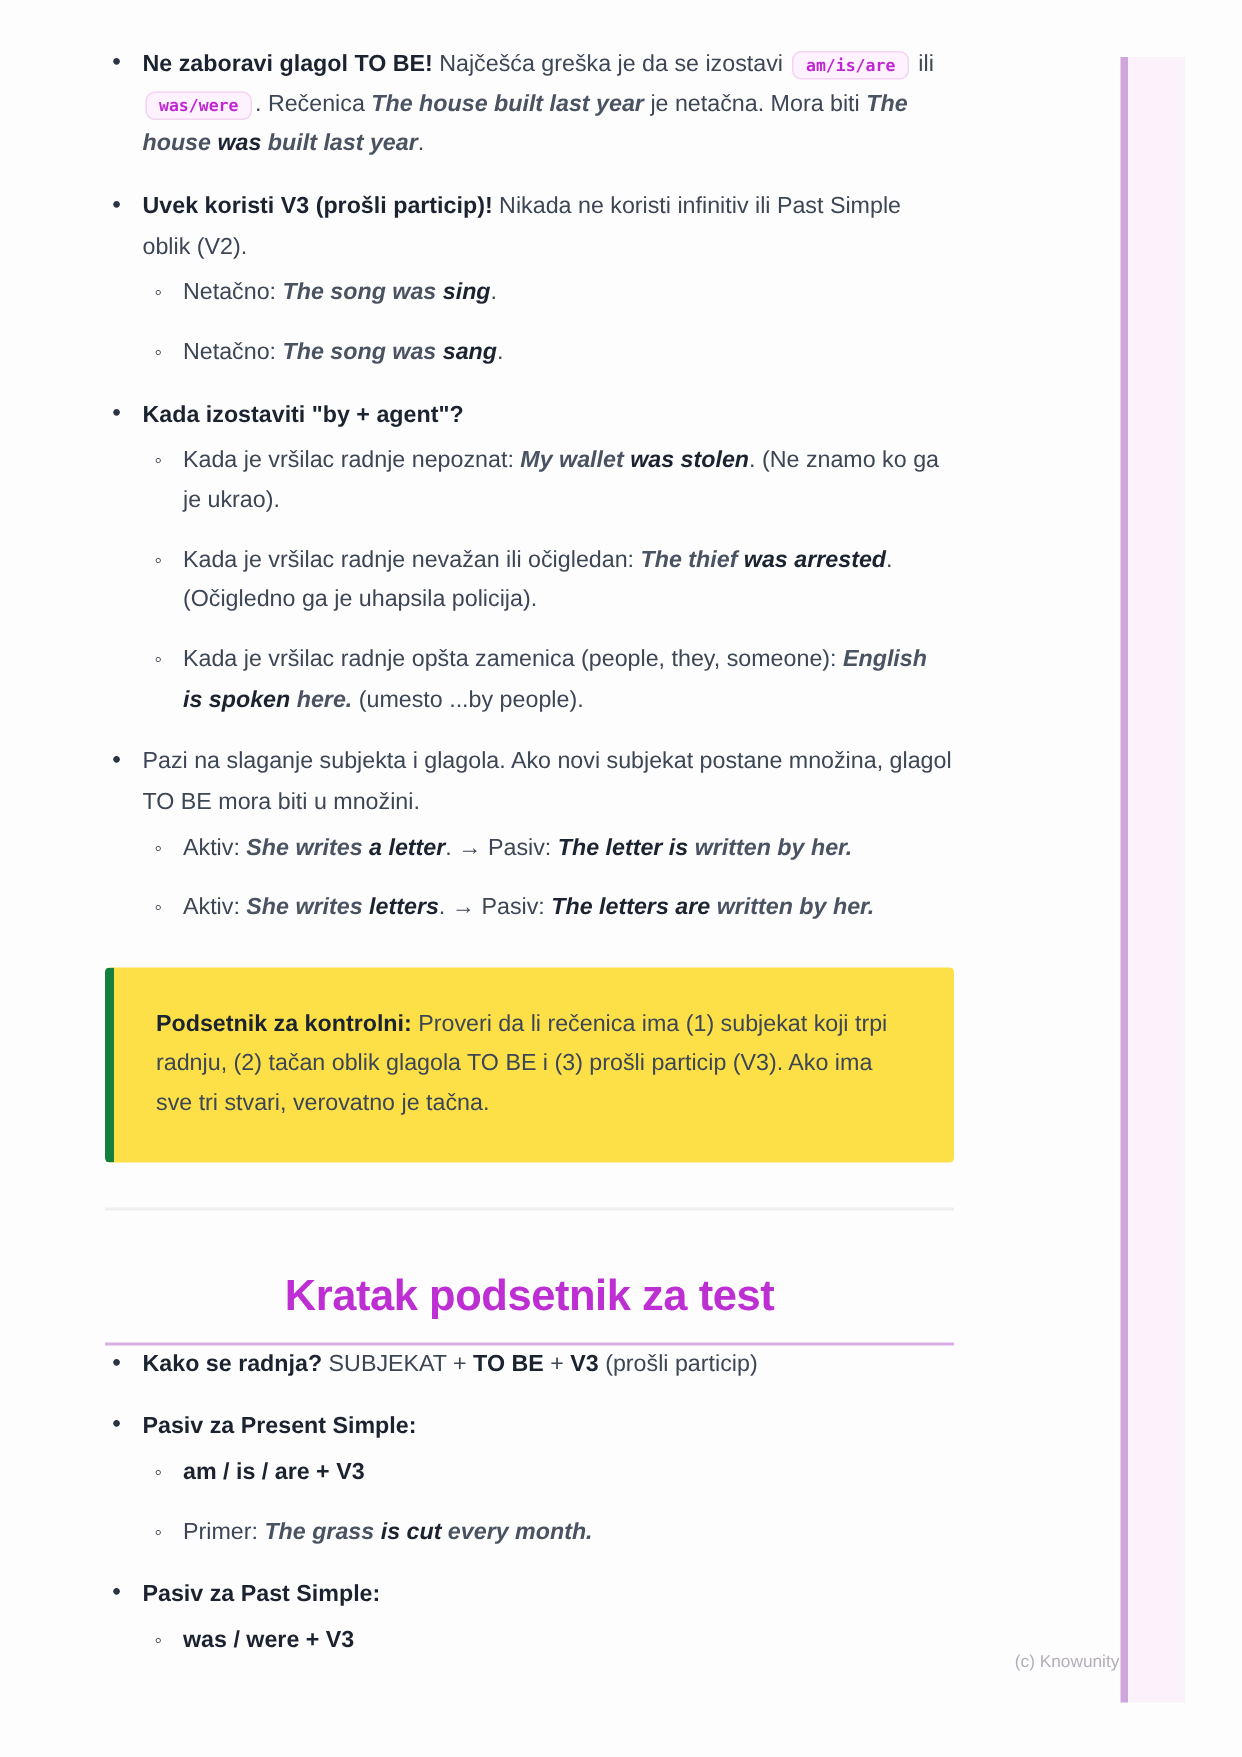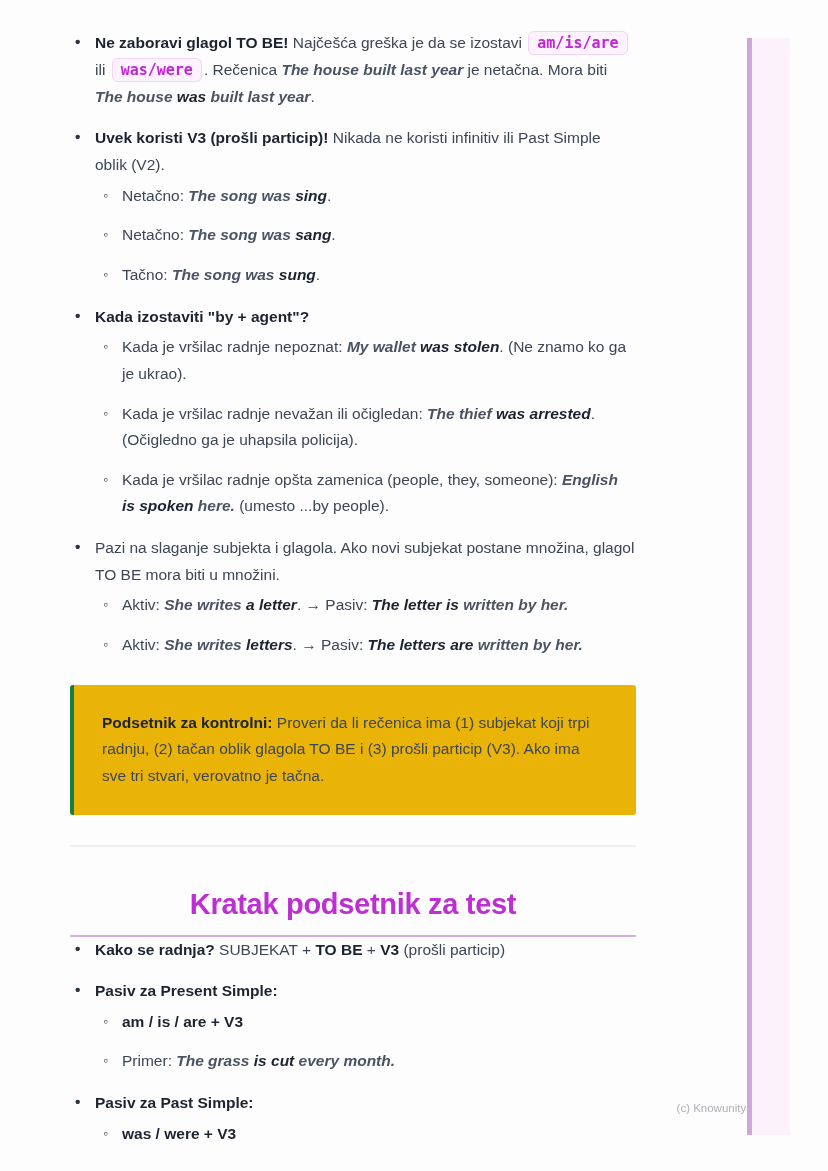--- a/index.html
+++ b/index.html
@@ -25,29 +25,29 @@
   ul.l2 > li{position:relative;padding-left:27px;margin:0 4px 13px 0;}
   ul.l2 > li::before{
     content:"◦";position:absolute;left:8px;top:0px;
     font-size:14px;color:#2b3442;
   }
   .b{font-weight:700;color:#1b2330;}
   .i{font-style:italic;color:#4a5362;font-weight:bold;}
   .b.i{color:#1b2330;}
   .code{
     font-family:"DejaVu Sans Mono",monospace;
-    font-size:15px;font-weight:700;color:#c026d3;
+    font-size:11px;font-weight:700;color:#c026d3;
     background:#fdf2fd;border:1px solid #f3d4f2;border-radius:6px;
     padding:2px 8px;margin:0 2px;white-space:nowrap;
   }
   
   .callout{
     margin-top:26px;
-    background:#eab308;
-    border-left:4px solid #15803d;
+    background:#fde047;
+    border-left:6px solid #15803d;
     border-radius:3px;
     padding:25px 30px 25px 28px;
   }
   
   .divider{
     border:none;border-top:2px solid #efefef;
     margin:30px 0 0 0;
   }
   .section-heading{
     margin:40px 0 0 0;
@@ -76,21 +76,20 @@
 </head>
 <body>
 
 <div class="content">
 
   <ul class="l1">
       <li><span class="b">Ne zaboravi glagol TO BE!</span><span> Najčešća greška je da se izostavi </span><span class="code">am/is/are</span><span> ili </span><span class="code">was/were</span><span>. Rečenica </span><span class="i">The house built last year</span><span> je netačna. Mora biti </span><span class="i">The house </span><span class="b i">was</span><span class="i"> built last year</span><span>.</span></li>
       <li><span class="b">Uvek koristi V3 (prošli particip)!</span><span> Nikada ne koristi infinitiv ili Past Simple oblik (V2).</span><ul class="l2">
           <li><span>Netačno: </span><span class="i">The song was </span><span class="b i">sing</span><span>.</span></li>
           <li><span>Netačno: </span><span class="i">The song was </span><span class="b i">sang</span><span>.</span></li>
-          <li><span>Tačno: </span><span class="i">The song was </span><span class="b i">sung</span><span>.</span></li>
         </ul></li>
       <li><span class="b">Kada izostaviti "by + agent"?</span><ul class="l2">
           <li><span>Kada je vršilac radnje nepoznat: </span><span class="i">My wallet </span><span class="b i">was stolen</span><span>. (Ne znamo ko ga je ukrao).</span></li>
           <li><span>Kada je vršilac radnje nevažan ili očigledan: </span><span class="i">The thief </span><span class="b i">was arrested</span><span>. (Očigledno ga je uhapsila policija).</span></li>
           <li><span>Kada je vršilac radnje opšta zamenica (people, they, someone): </span><span class="i">English </span><span class="b i">is spoken</span><span class="i"> here.</span><span> (umesto ...by people).</span></li>
         </ul></li>
       <li><span>Pazi na slaganje subjekta i glagola. Ako novi subjekat postane množina, glagol TO BE mora biti u množini.</span><ul class="l2">
           <li><span>Aktiv: </span><span class="i">She writes </span><span class="b i">a letter</span><span>. → Pasiv: </span><span class="b i">The letter is</span><span class="i"> written by her.</span></li>
           <li><span>Aktiv: </span><span class="i">She writes </span><span class="b i">letters</span><span>. → Pasiv: </span><span class="b i">The letters are</span><span class="i"> written by her.</span></li>
         </ul></li>

